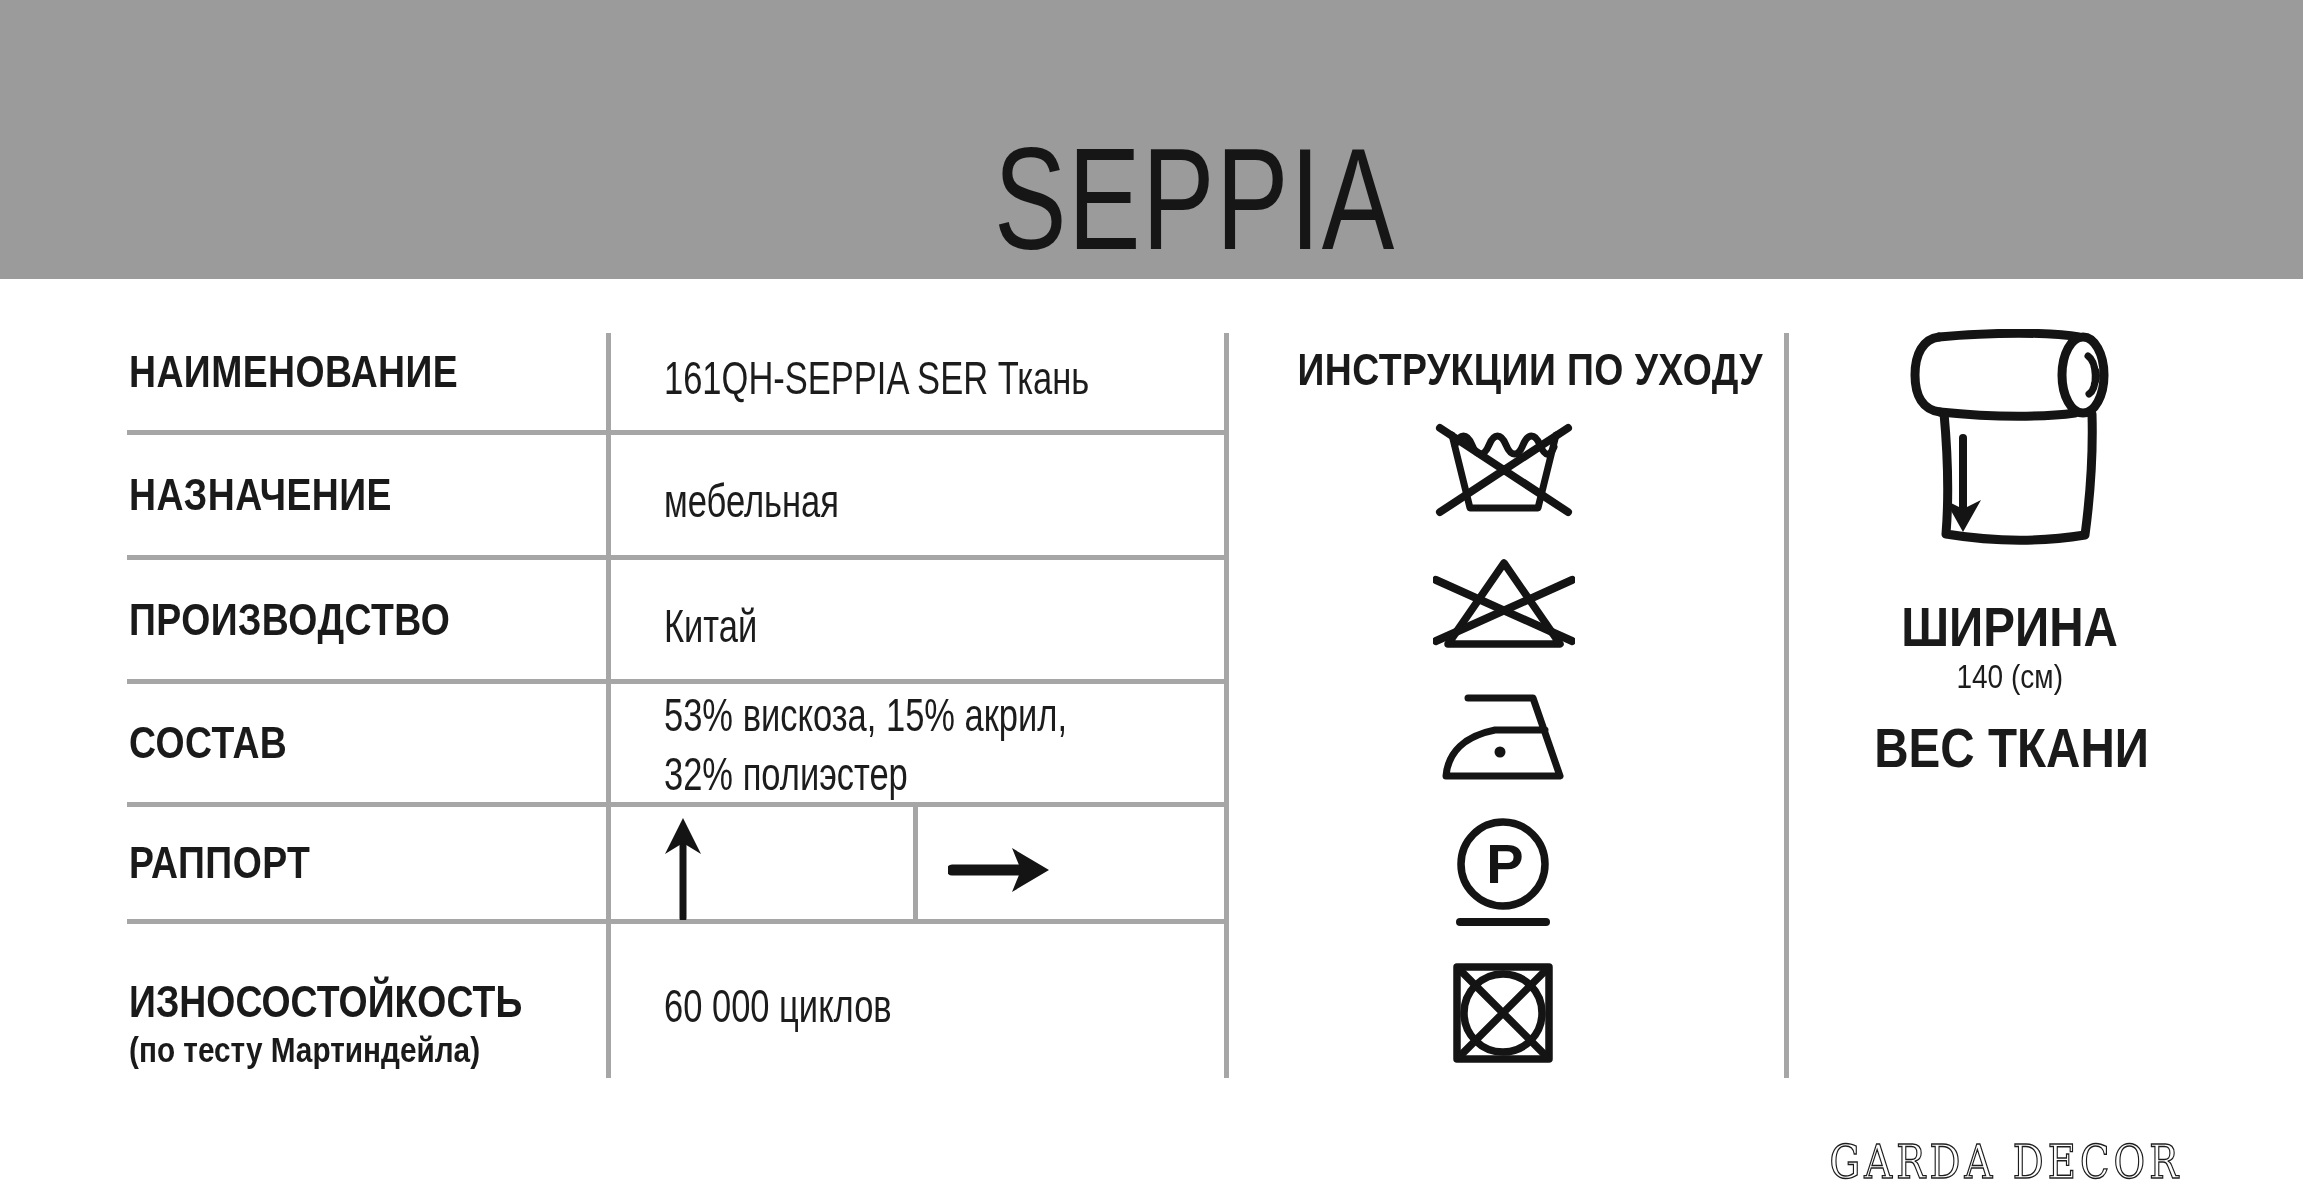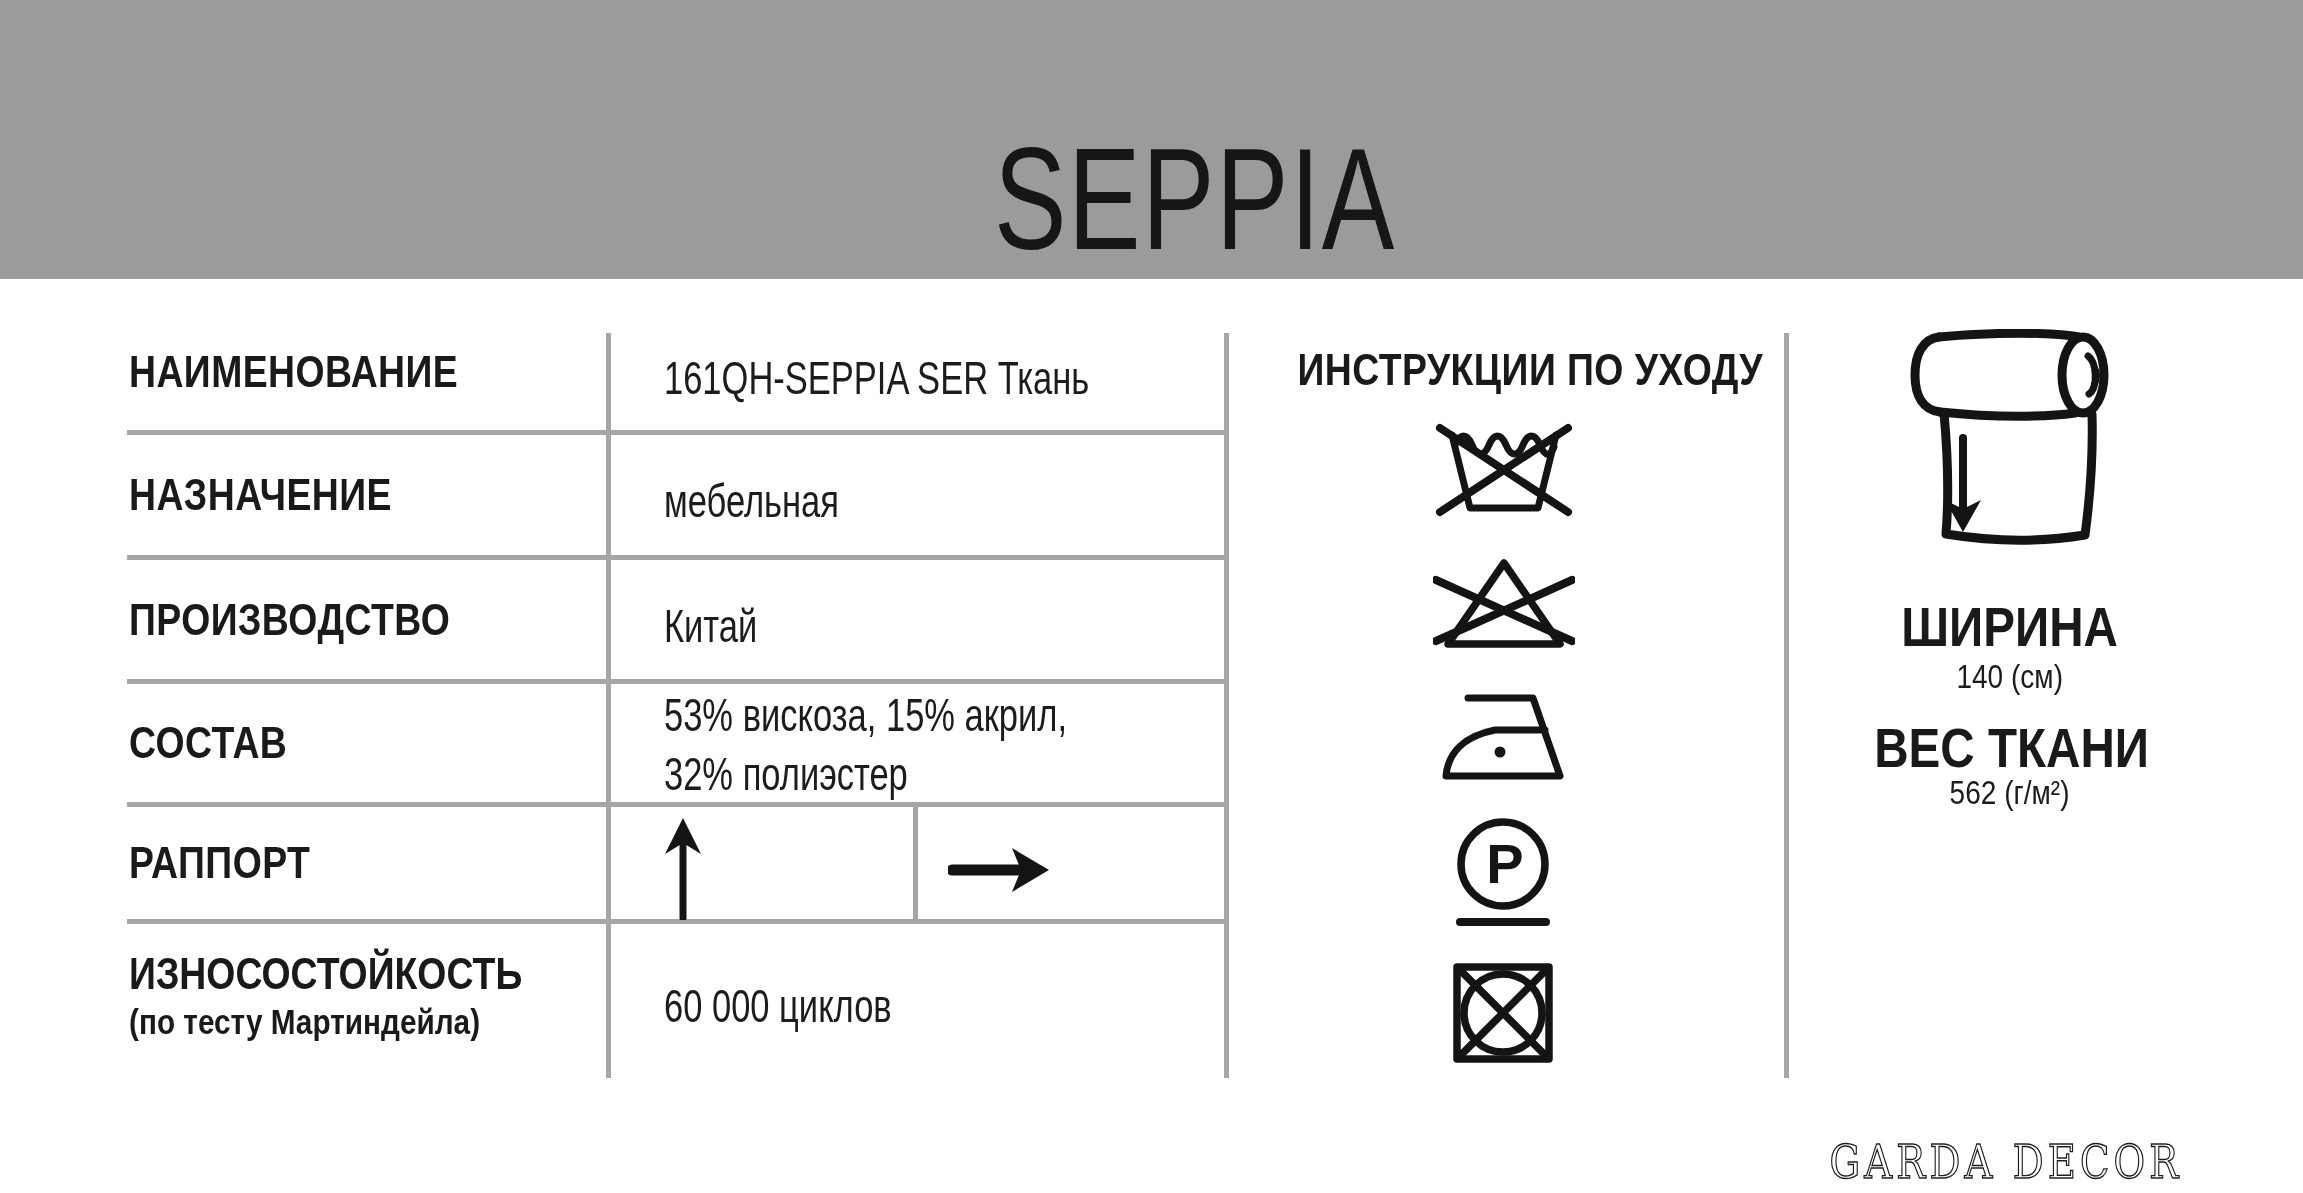--- a/index.html
+++ b/index.html
@@ -38,21 +38,21 @@
     white-space:nowrap;transform:scaleX(.85);transform-origin:left center;letter-spacing:.5px;
   }
   .row-value{
     position:absolute;left:664px;font-size:46px;line-height:1.28;
     white-space:pre-line;transform:scaleX(.75);transform-origin:left center;color:#1c1c1c;
   }
   .lbl1{top:350px}.lbl2{top:473px}.lbl3{top:598px}.lbl4{top:721px}.lbl5{top:841px}
   .val1{top:349px}.val2{top:472px}.val3{top:597px}
   .val4{top:686px}
   .val6{top:977px}
-  .lbl6{position:absolute;left:129px;top:948px;}
+  .lbl6{position:absolute;left:129px;top:976px;}
   .lbl6 .main{font-weight:700;font-size:44px;line-height:1.16;white-space:nowrap;
     transform:scaleX(.85);transform-origin:left center;display:block;}
   .lbl6 .sub{font-weight:700;font-size:35px;line-height:1.3;white-space:nowrap;
     transform:scaleX(.85);transform-origin:left center;display:block;}
 
   
   .svgicon{position:absolute;}
   .svgicon svg{display:block;width:100%;height:100%;}
   .stroke{fill:none;stroke:#141414;stroke-linecap:round;stroke-linejoin:round;}
   .fillb{fill:#141414;stroke:none;}
@@ -178,17 +178,16 @@
       <path class="stroke" stroke-width="6" d="M197 38 C201 42 201 51 197 55"></path>
       <path class="stroke" stroke-width="9" d="M47 84 C51 128 52 168 49 205 C104 214 151 212 188 206 C194 161 196 120 195 85"></path>
       <line class="stroke" stroke-width="8" x1="66" y1="109" x2="66" y2="183"></line>
       <polygon class="fillb" points="48,171 66,203 84,171 66,180"></polygon>
     </svg>
   </div>
 
   <div class="spec spec-bold sw-label"><span class="inner">ШИРИНА</span></div>
   <div class="spec spec-val  sw-value"><span class="inner">140 (см)</span></div>
   <div class="spec spec-bold wt-label"><span class="inner">ВЕС ТКАНИ</span></div>
-  <div class="spec spec-val  wt-value"><span class="inner">562 (г/м²)</span></div>
 
   <div class="brand">GARDA DECOR</div>
 
 </div>
 
 </body></html>

